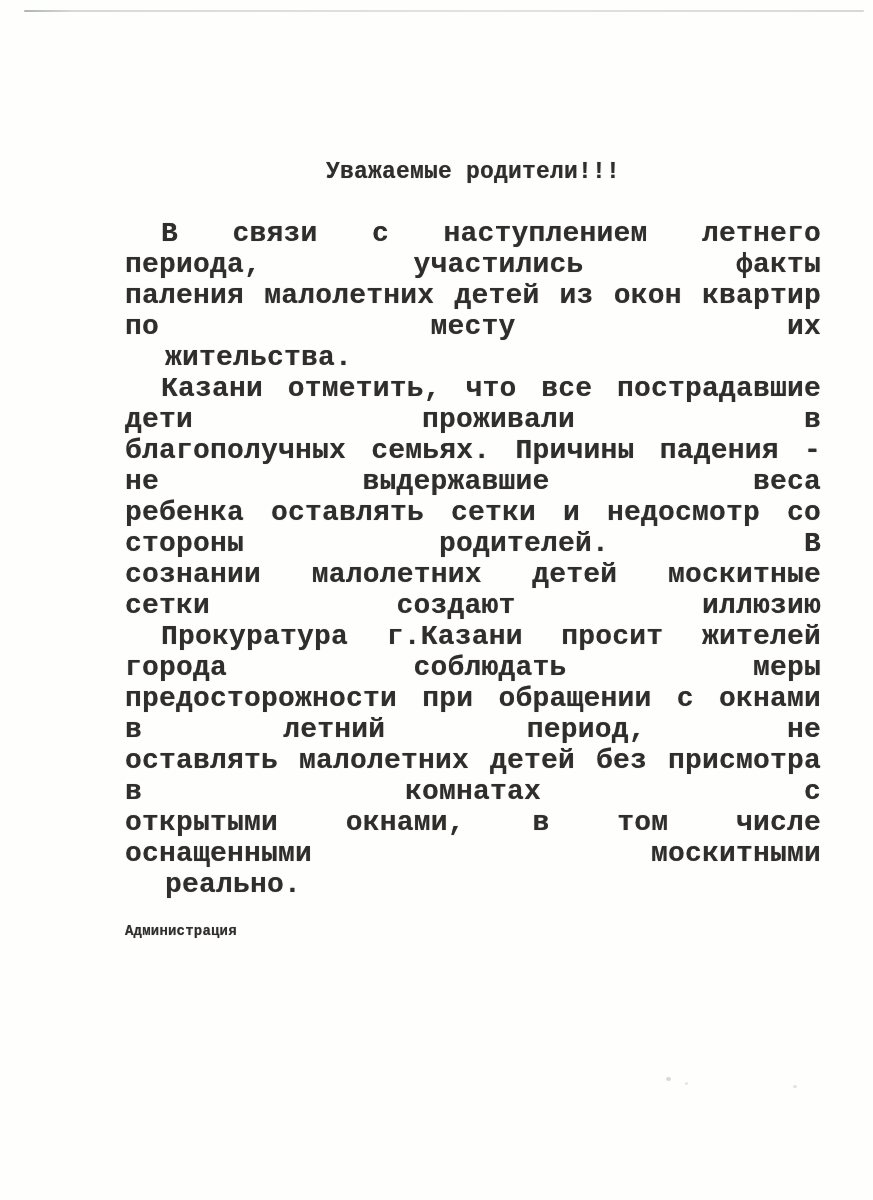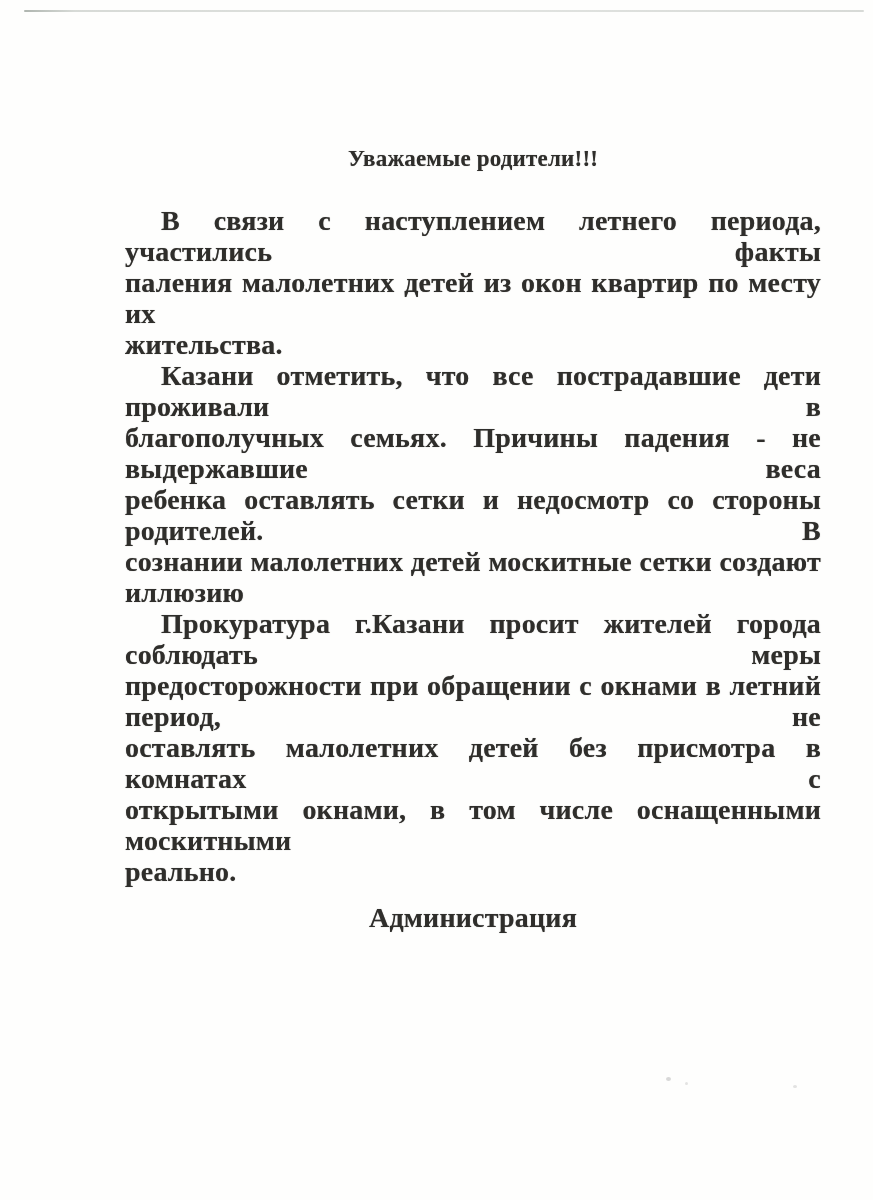--- a/index.html
+++ b/index.html
@@ -25,25 +25,26 @@
     background: linear-gradient(90deg,
       rgba(110,122,112,0.55) 0%,
       rgba(168,175,168,0.45) 6%,
       rgba(178,184,178,0.38) 55%,
       rgba(168,174,168,0.45) 100%);
     border-radius: 1px;
   }
   .doc {
     position: absolute;
     left: 125px;
-    top: 145px;
+    top: 158px;
     width: 696px;
     color: #2f2e2b;
     font-weight: bold;
     text-shadow: 0 0 0.8px rgba(47,46,43,0.55);
+    font-family: Liberation Mono, monospace;
   }
   .title {
     font-size: 23px;
     line-height: 28px;
     text-align: center;
     margin: 0 0 32px 0;
     letter-spacing: 0.2px;
   }
   .line {
     font-size: 28px;
@@ -52,26 +53,27 @@
     text-align-last: justify;
     letter-spacing: 0.2px;
     white-space: normal;
   }
   .line.first {
     text-indent: 36px;
   }
   .line.para-end {
     text-align: left;
     text-align-last: left;
+    margin-left: 40px;
   }
   .signature {
     margin-top: 17px;
-    font-size: 28px;
+    font-size: 14px;
     line-height: 28px;
-    text-align: center;
+    text-align: left;
     letter-spacing: 0.2px;
   }
   
   .speck {
     position: absolute;
     background: rgba(160,160,160,0.40);
     border-radius: 50%;
   }
   .speck.s1 { left: 666px; top: 1077px; width: 5px; height: 4px; }
   .speck.s2 { left: 685px; top: 1082px; width: 3px; height: 3px; background: rgba(170,170,170,0.32); }

